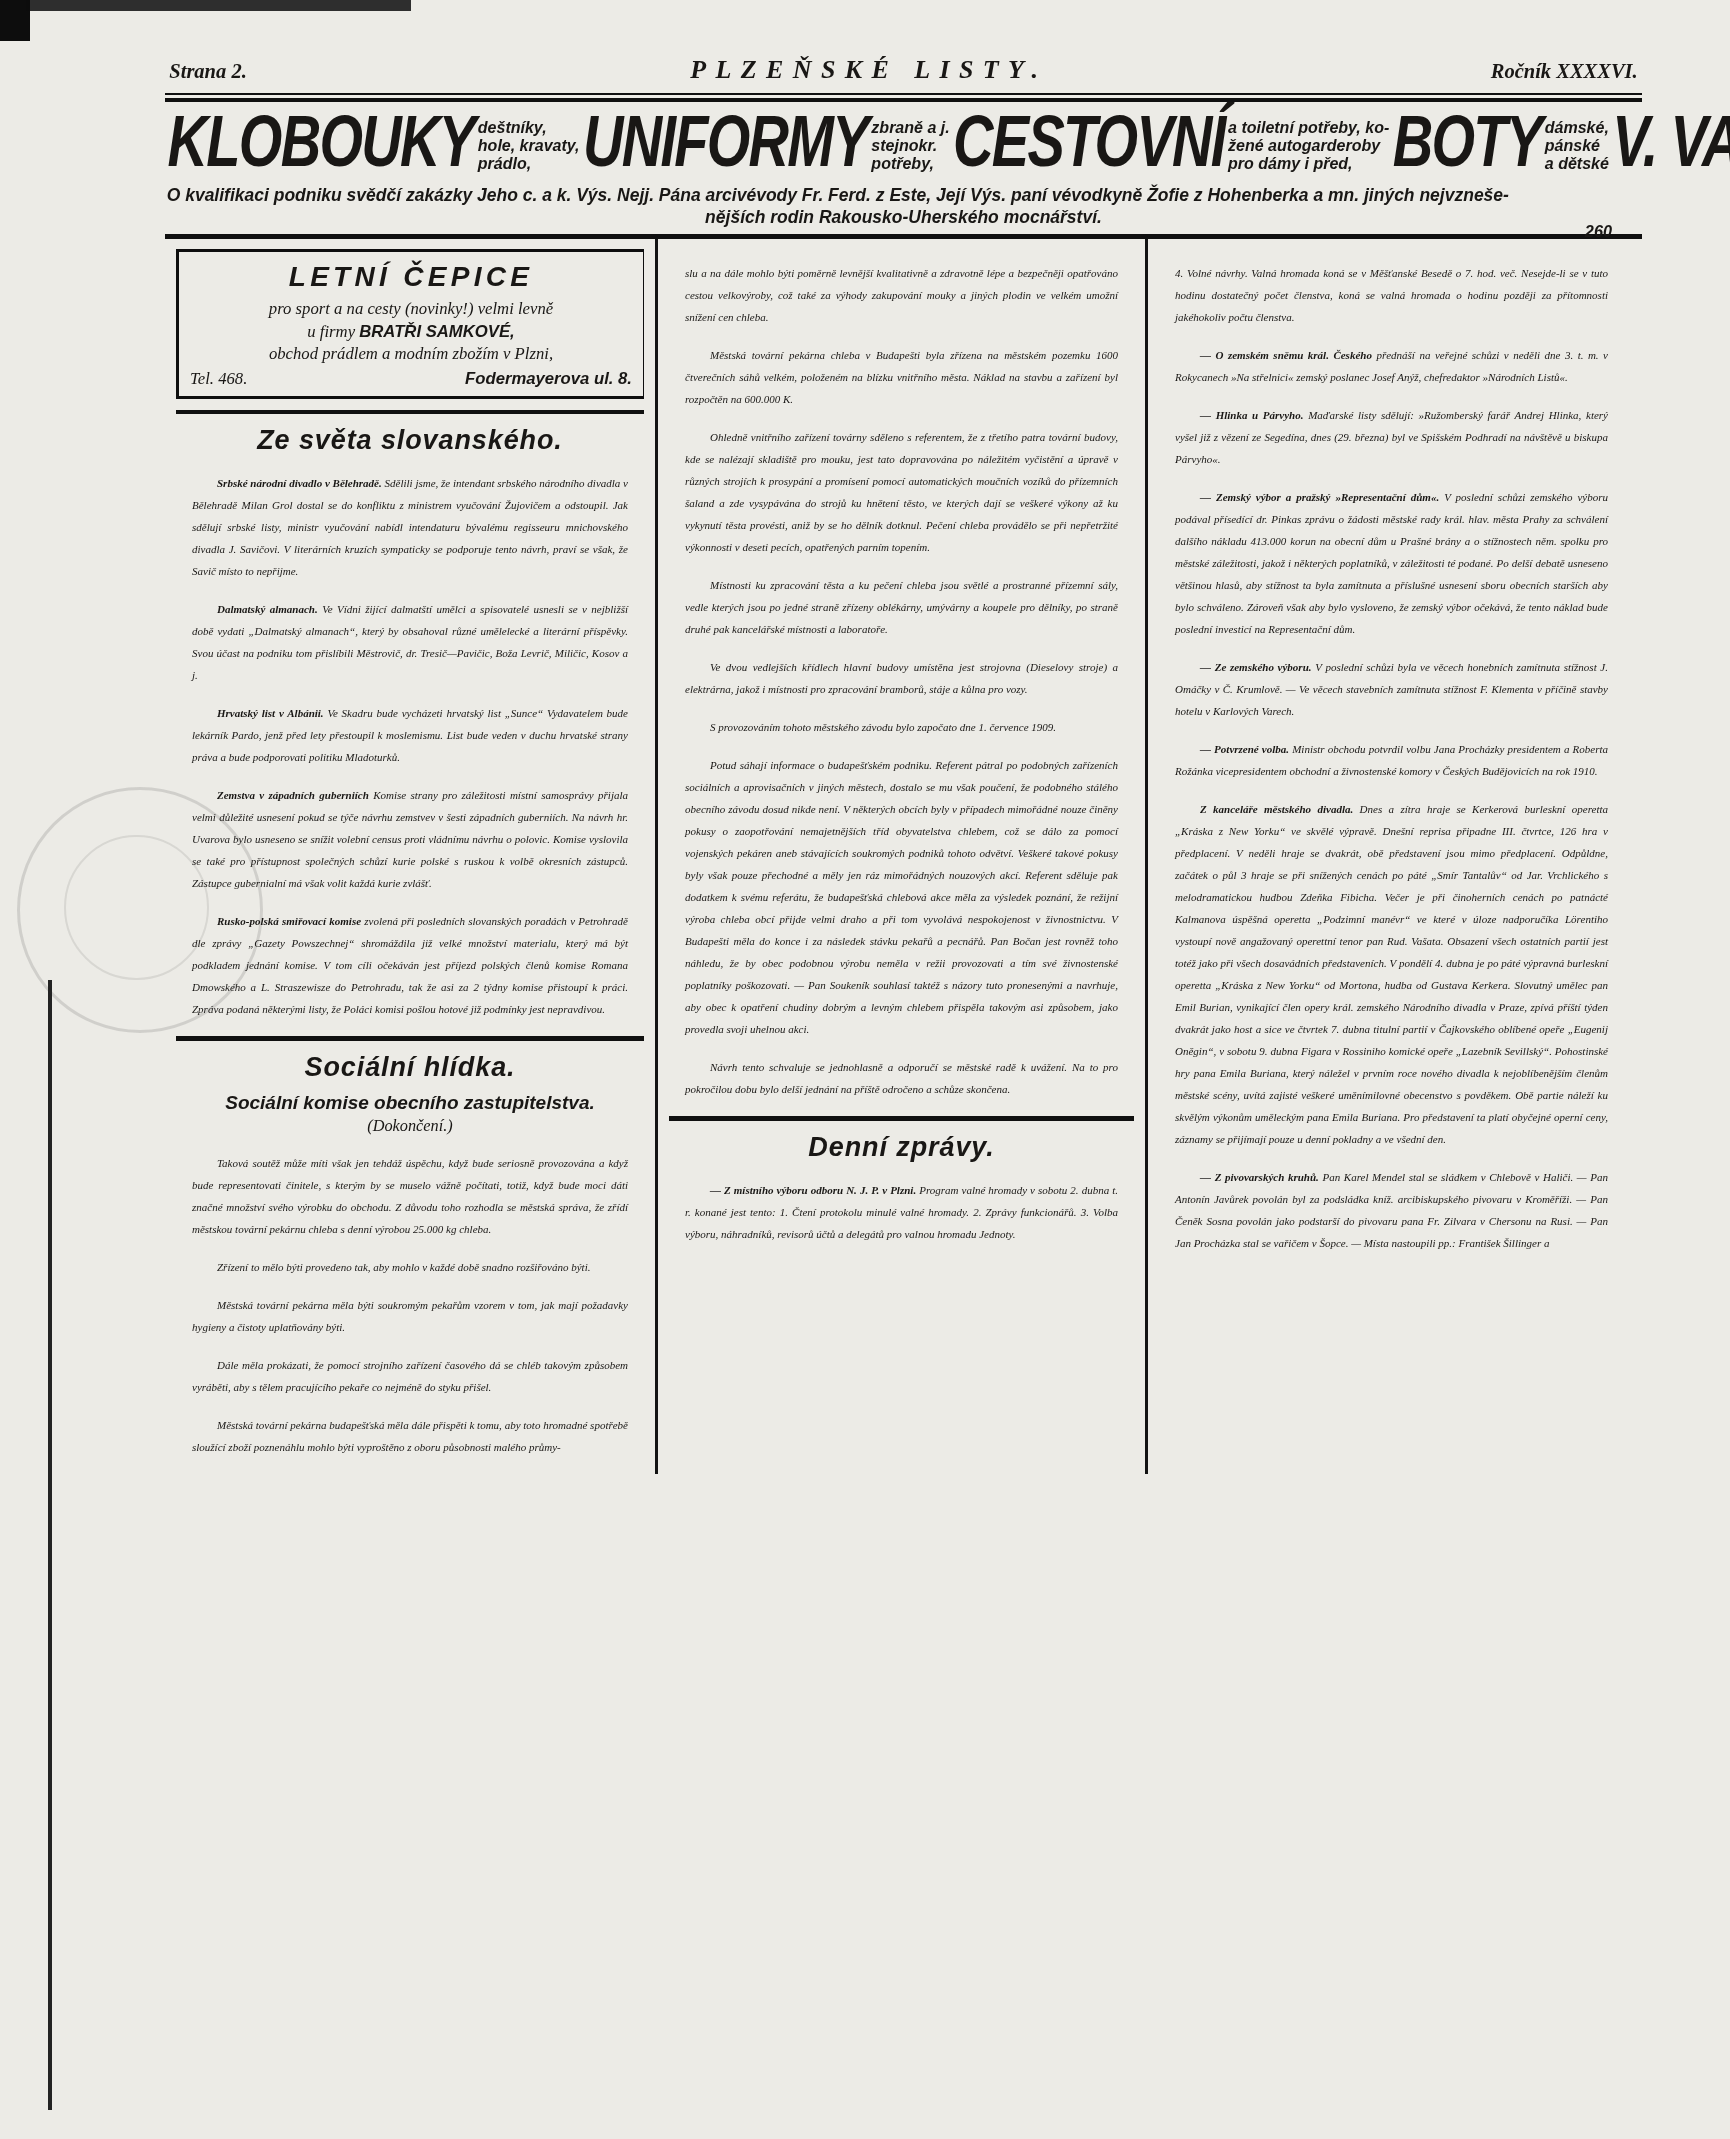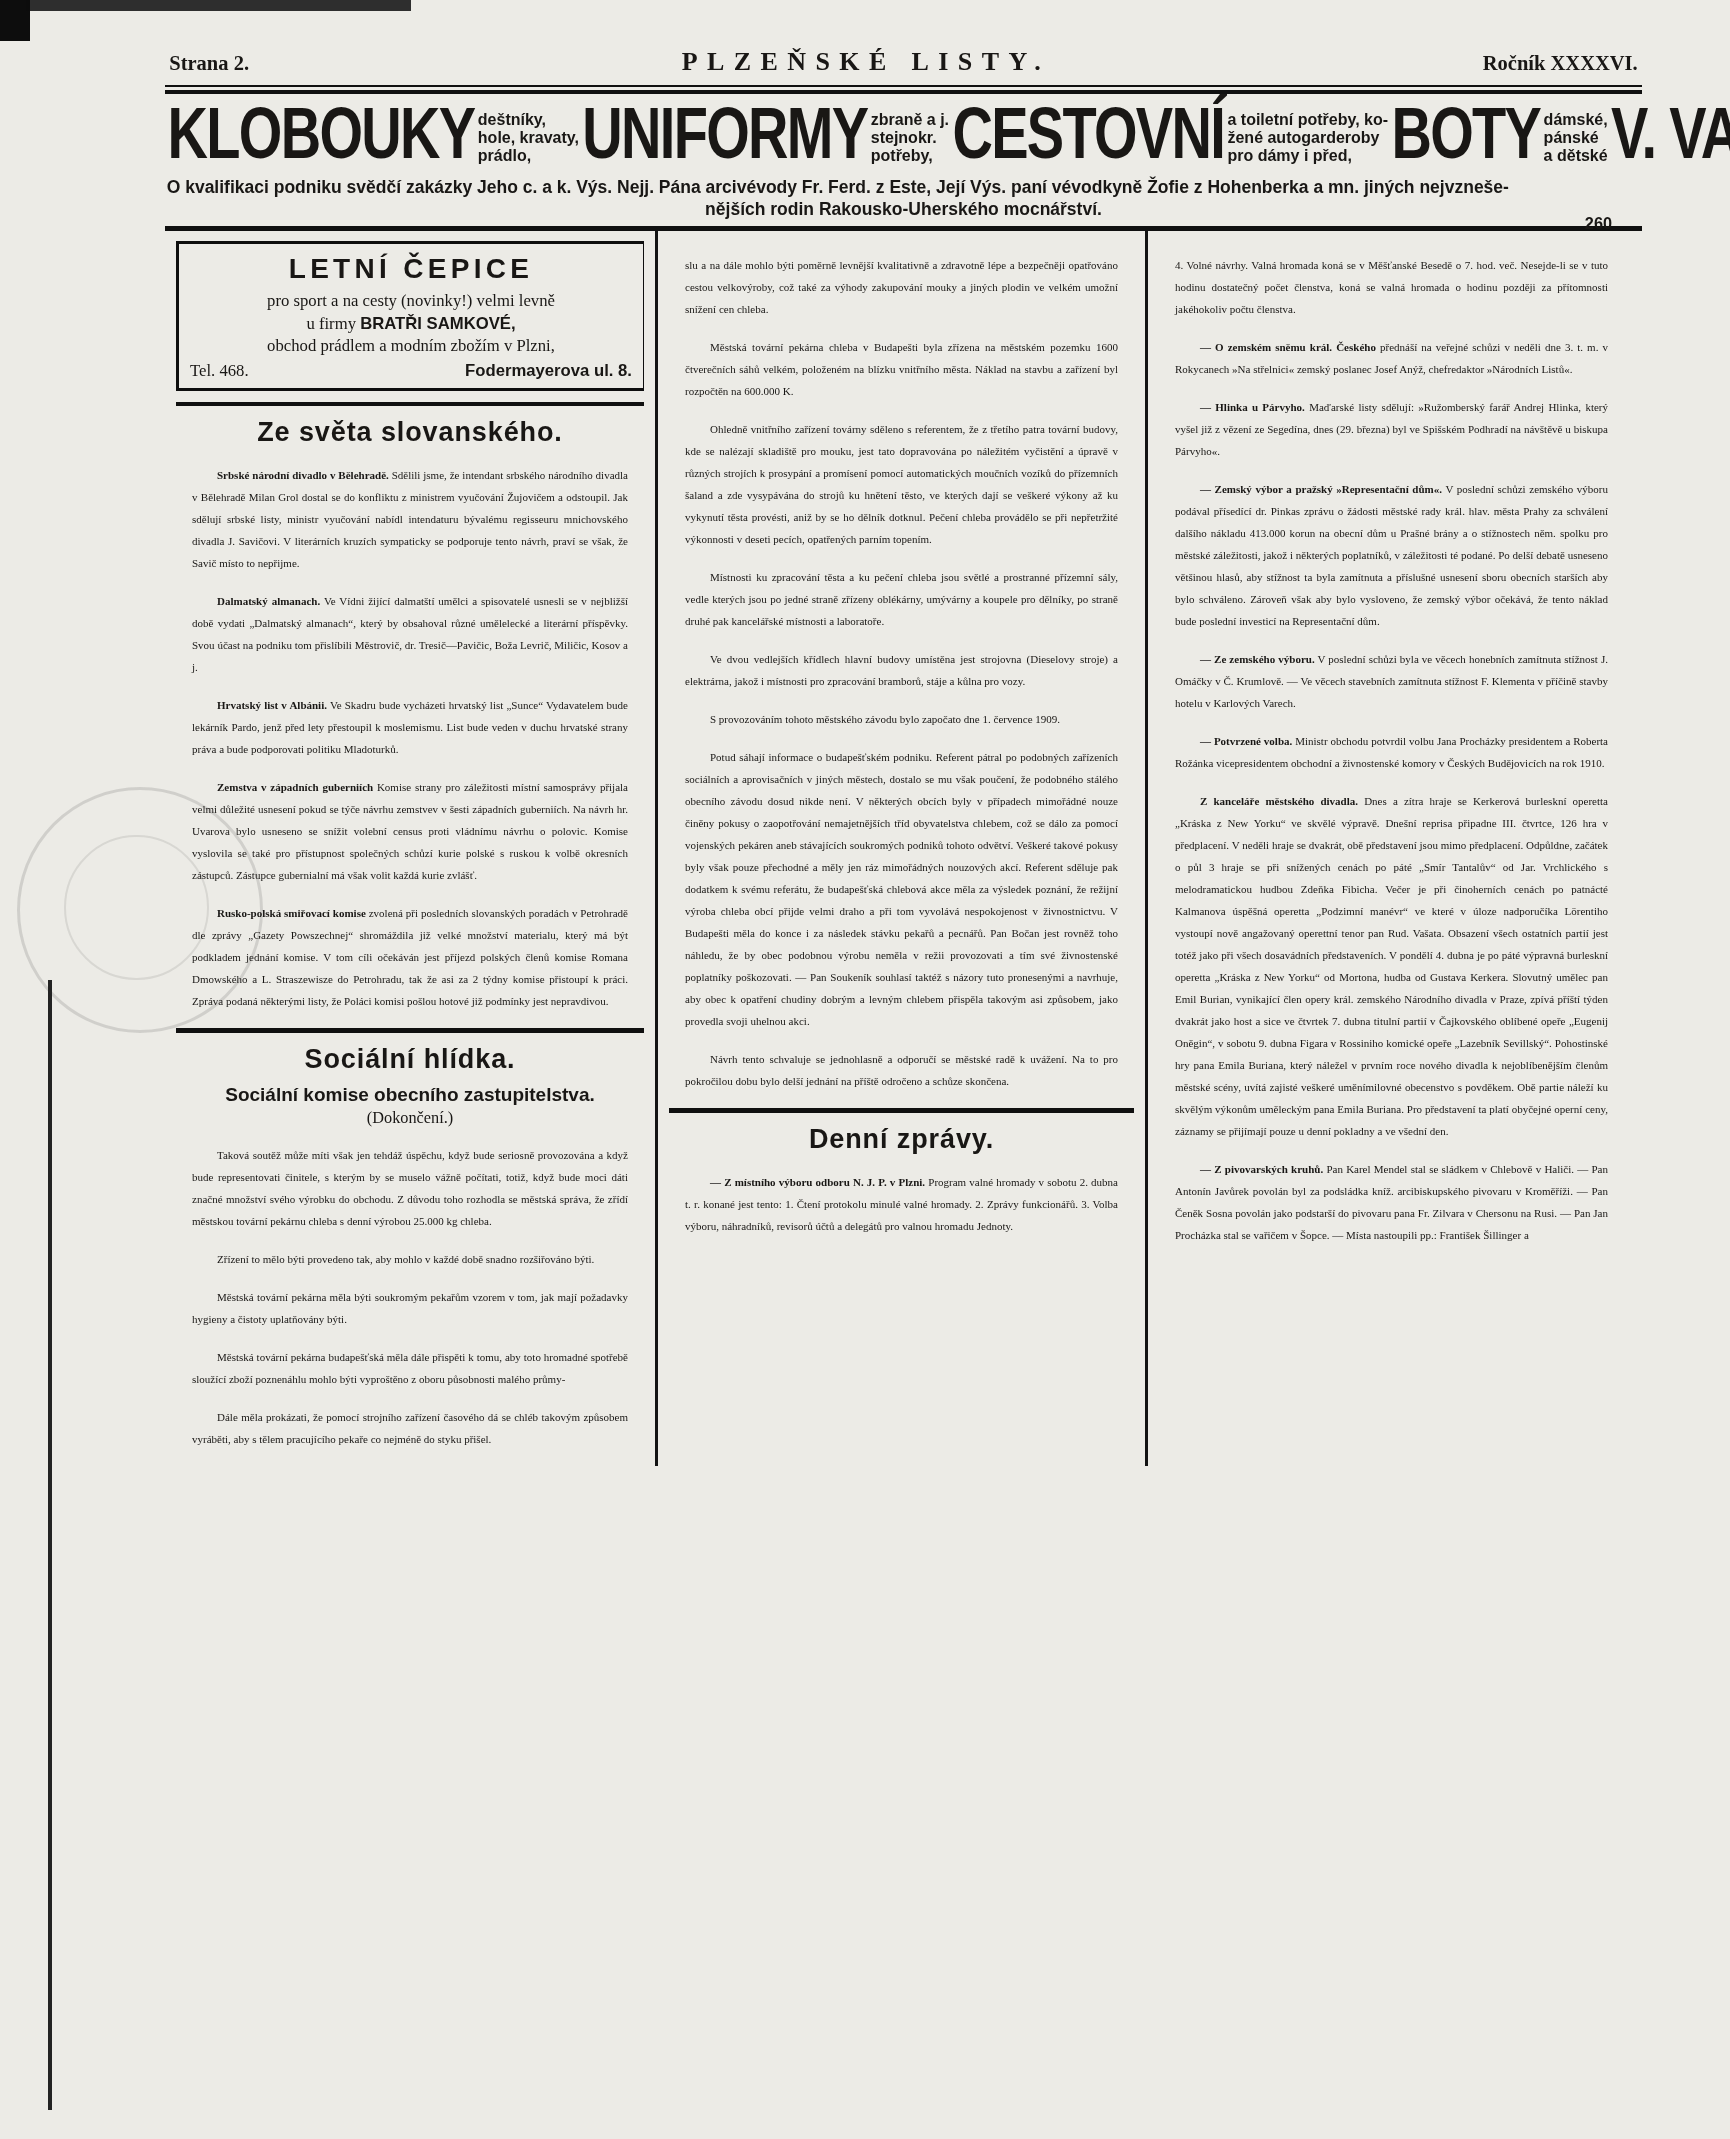--- a/index.html
+++ b/index.html
@@ -1,21 +1,21 @@
 <!DOCTYPE html>
 <html style="font-size:6.8px"><head>
 <meta charset="utf-8">
 <style>
   html,body{margin:0;padding:0;}
   body{
     width:1730px;height:2374px;position:relative;overflow:hidden;
     background:#ecebe6;
     font-family:"Liberation Serif", serif;color:#191715;
   }
-  .page{position:absolute;left:165px;top:47px;width:1477px;}
+  .page{position:absolute;left:165px;top:55px;width:1477px;font-style:italic;}
   
   .artifact{position:absolute;background:#0d0d0d;}
   .art-topleft{left:0;top:0;width:30px;height:41px;}
   .art-topedge{left:26px;top:0;width:385px;height:11px;opacity:.85;}
   .art-leftline{left:48px;top:980px;width:3.9px;height:1130px;opacity:.9;}
   .art-stamp{position:absolute;left:17px;top:787px;width:240px;height:240px;border:3px solid rgba(40,40,40,.14);border-radius:50%;background:transparent;}
   .art-stamp2{position:absolute;left:64px;top:835px;width:141px;height:141px;border:2.1px solid rgba(40,40,40,.10);border-radius:50%;}
 
   
   .masthead{display:flex;align-items:baseline;justify-content:space-between;padding:0 4.3px 7.7px 4.3px;}
@@ -134,22 +134,22 @@
       <p class="para"><span class="lead">Rusko-polská smiřovací komise</span> <span>zvolená při posledních slovanských poradách v Petrohradě dle zprávy „Gazety Powszechnej“ shromáždila již velké množství materialu, který má být podkladem jednání komise. V tom cíli očekáván jest příjezd polských členů komise Romana Dmowského a L. Straszewisze do Petrohradu, tak že asi za 2 týdny komise přistoupí k práci. Zpráva podaná některými listy, že Poláci komisi pošlou hotové již podmínky jest nepravdivou.</span></p>
 
       <div class="col-rule"></div>
       <div class="section-title">Sociální hlídka.</div>
       <div class="sub-title">Sociální komise obecního zastupitelstva.</div>
       <div class="sub-note">(Dokončení.)</div>
 
       <p class="para">Taková soutěž může míti však jen tehdáž úspěchu, když bude seriosně provozována a když bude representovati činitele, s kterým by se muselo vážně počítati, totiž, když bude moci dáti značné množství svého výrobku do obchodu. Z důvodu toho rozhodla se městská správa, že zřídí městskou tovární pekárnu chleba s denní výrobou 25.000 kg chleba.</p>
       <p class="para">Zřízení to mělo býti provedeno tak, aby mohlo v každé době snadno rozšiřováno býti.</p>
       <p class="para">Městská tovární pekárna měla býti soukromým pekařům vzorem v tom, jak mají požadavky hygieny a čistoty uplatňovány býti.</p>
+      <p class="para">Dále měla prokázati, že pomocí strojního zařízení časového dá se chléb takovým způsobem vyráběti, aby s tělem pracujícího pekaře co nejméně do styku přišel.</p>
       <p class="para">Městská tovární pekárna budapešťská měla dále přispěti k tomu, aby toto hromadné spotřebě sloužící zboží poznenáhlu mohlo býti vyproštěno z oboru působnosti malého průmy-</p>
-      <p class="para">Dále měla prokázati, že pomocí strojního zařízení časového dá se chléb takovým způsobem vyráběti, aby s tělem pracujícího pekaře co nejméně do styku přišel.</p>
     </div>
 
     <div class="col">
       <p class="para noindent">slu a na dále mohlo býti poměrně levnější kvalitativně a zdravotně lépe a bezpečněji opatřováno cestou velkovýroby, což také za výhody zakupování mouky a jiných plodin ve velkém umožní snížení cen chleba.</p>
       <p class="para">Městská tovární pekárna chleba v Budapešti byla zřízena na městském pozemku 1600 čtverečních sáhů velkém, položeném na blízku vnitřního města. Náklad na stavbu a zařízení byl rozpočtěn na 600.000 K.</p>
       <p class="para">Ohledně vnitřního zařízení továrny sděleno s referentem, že z třetího patra tovární budovy, kde se nalézají skladiště pro mouku, jest tato dopravována po náležitém vyčistění a úpravě v různých strojích k prosypání a promísení pomocí automatických moučních vozíků do přízemních šaland a zde vysypávána do strojů ku hnětení těsto, ve kterých dají se veškeré výkony až ku vykynutí těsta provésti, aniž by se ho dělník dotknul. Pečení chleba provádělo se při nepřetržité výkonnosti v deseti pecích, opatřených parním topením.</p>
       <p class="para">Místnosti ku zpracování těsta a ku pečení chleba jsou světlé a prostranné přízemní sály, vedle kterých jsou po jedné straně zřízeny oblékárny, umývárny a koupele pro dělníky, po straně druhé pak kancelářské místnosti a laboratoře.</p>
       <p class="para">Ve dvou vedlejších křídlech hlavní budovy umístěna jest strojovna (Dieselovy stroje) a elektrárna, jakož i místnosti pro zpracování bramborů, stáje a kůlna pro vozy.</p>
       <p class="para">S provozováním tohoto městského závodu bylo započato dne 1. července 1909.</p>
       <p class="para">Potud sáhají informace o budapešťském podniku. Referent pátral po podobných zařízeních sociálních a aprovisačních v jiných městech, dostalo se mu však poučení, že podobného stálého obecního závodu dosud nikde není. V některých obcích byly v případech mimořádné nouze činěny pokusy o zaopotřování nemajetnějších tříd obyvatelstva chlebem, což se dálo za pomocí vojenských pekáren aneb stávajících soukromých podniků tohoto odvětví. Veškeré takové pokusy byly však pouze přechodné a měly jen ráz mimořádných nouzových akcí. Referent sděluje pak dodatkem k svému referátu, že budapešťská chlebová akce měla za výsledek poznání, že režijní výroba chleba obcí přijde velmi draho a při tom vyvolává nespokojenost v živnostnictvu. V Budapešti měla do konce i za následek stávku pekařů a pecnářů. Pan Bočan jest rovněž toho náhledu, že by obec podobnou výrobu neměla v režii provozovati a tím své živnostenské poplatníky poškozovati. — Pan Soukeník souhlasí taktéž s názory tuto pronesenými a navrhuje, aby obec k opatření chudiny dobrým a levným chlebem přispěla takovým asi způsobem, jako provedla svoji uhelnou akci.</p>

